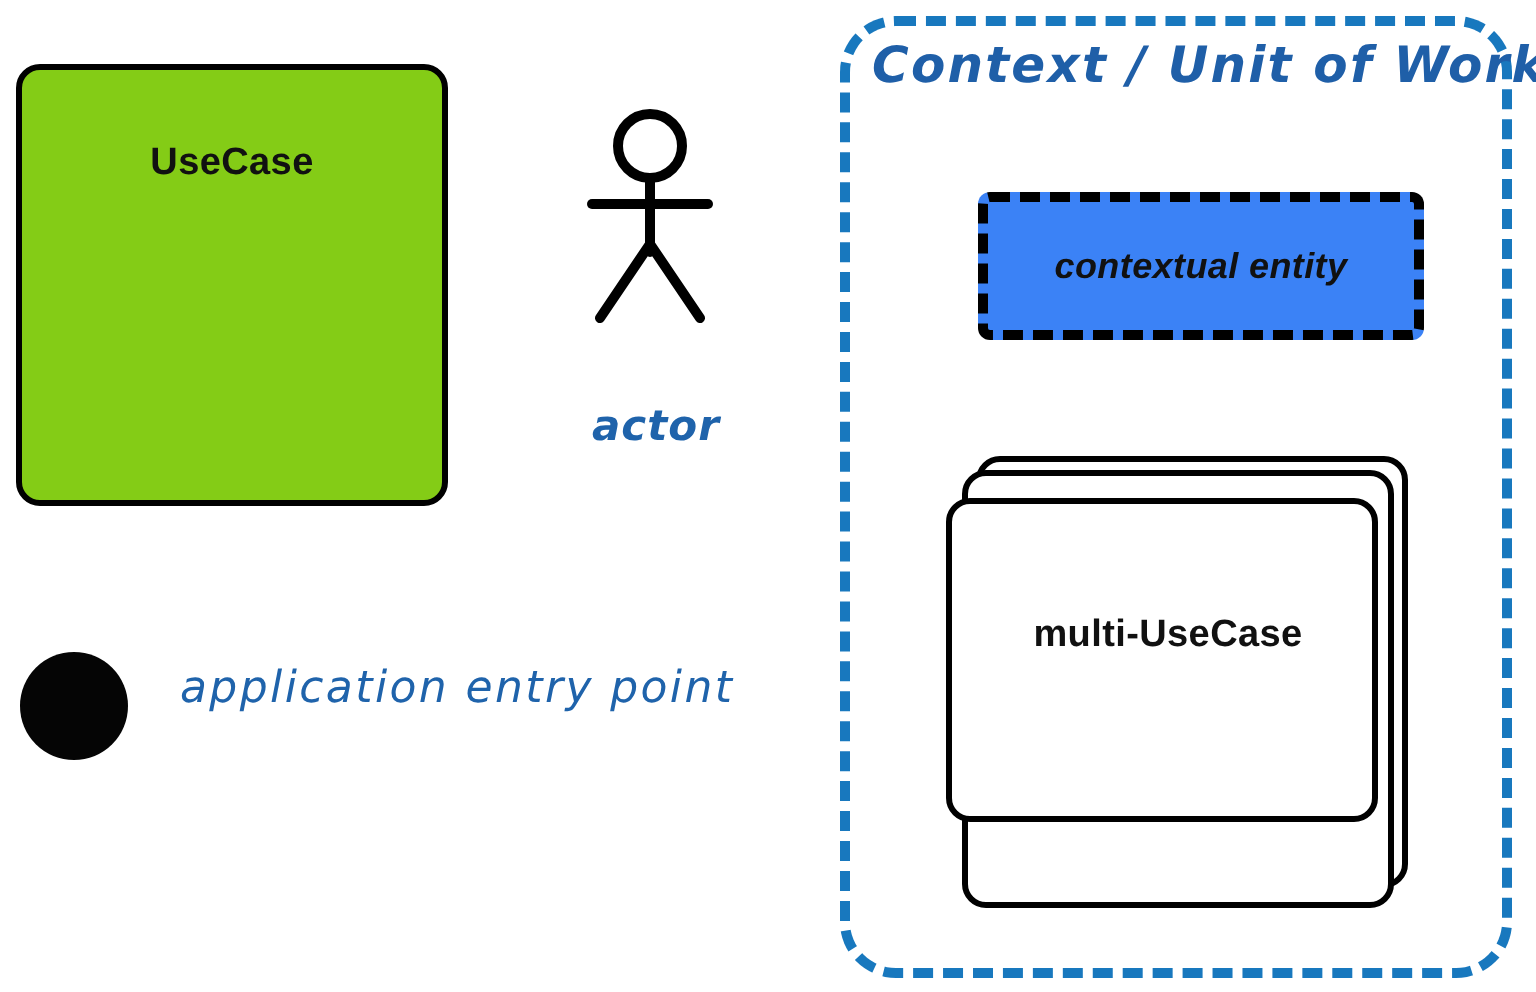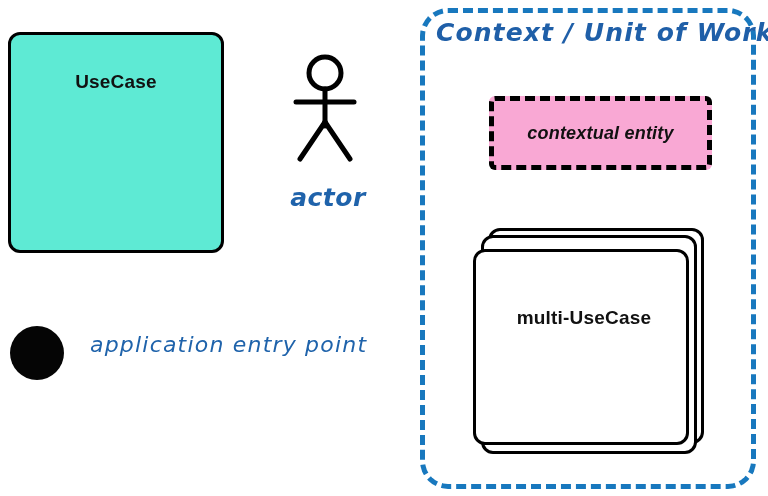--- a/index.html
+++ b/index.html
@@ -21,21 +21,21 @@
   
   .usecase-box {
     position: absolute;
     left: 8px;
     top: 32px;
     width: 216px;
     height: 221px;
     box-sizing: border-box;
     border: 3px solid #000000;
     border-radius: 12px;
-    background: #5eead4;
+    background: #84cc16;
   }
   .usecase-label {
     position: absolute;
     left: 0;
     right: 0;
     top: 36px;
     text-align: center;
     font-size: 19px;
     font-weight: bold;
     color: #111111;
@@ -46,26 +46,26 @@
   .actor-wrap {
     position: absolute;
     left: 284px;
     top: 54px;
     width: 86px;
     height: 115px;
   }
   .actor-caption {
     position: absolute;
     left: 276px;
-    top: 183px;
+    top: 201px;
     width: 104px;
     text-align: center;
     font-family: "DejaVu Sans", sans-serif;
     font-style: italic;
-    font-size: 25px;
+    font-size: 21px;
     font-weight: bold;
     color: #1f63ab;
     letter-spacing: 0.5px;
   }
 
   
   .entry-dot {
     position: absolute;
     left: 10px;
     top: 326px;
@@ -115,21 +115,21 @@
   
   .ctx-entity {
     position: absolute;
     left: 489px;
     top: 96px;
     width: 223px;
     height: 74px;
     box-sizing: border-box;
     border: 5px dashed #000000;
     border-radius: 6px;
-    background: #f9a8d4;
+    background: #3b82f6;
     display: flex;
     align-items: center;
     justify-content: center;
     text-align: center;
   }
   .ctx-entity-label {
     font-size: 18px;
     font-weight: bold;
     font-style: italic;
     color: #111111;
@@ -160,21 +160,21 @@
   .stack-back1 {
     left: 8px;
     top: 7px;
     width: 216px;
     height: 219px;
   }
   .stack-front {
     left: 0px;
     top: 21px;
     width: 216px;
-    height: 196px;
+    height: 162px;
   }
   .stack-label {
     position: absolute;
     left: 0;
     width: 216px;
     top: 55px;
     text-align: center;
     font-size: 19px;
     font-weight: bold;
     color: #111111;

